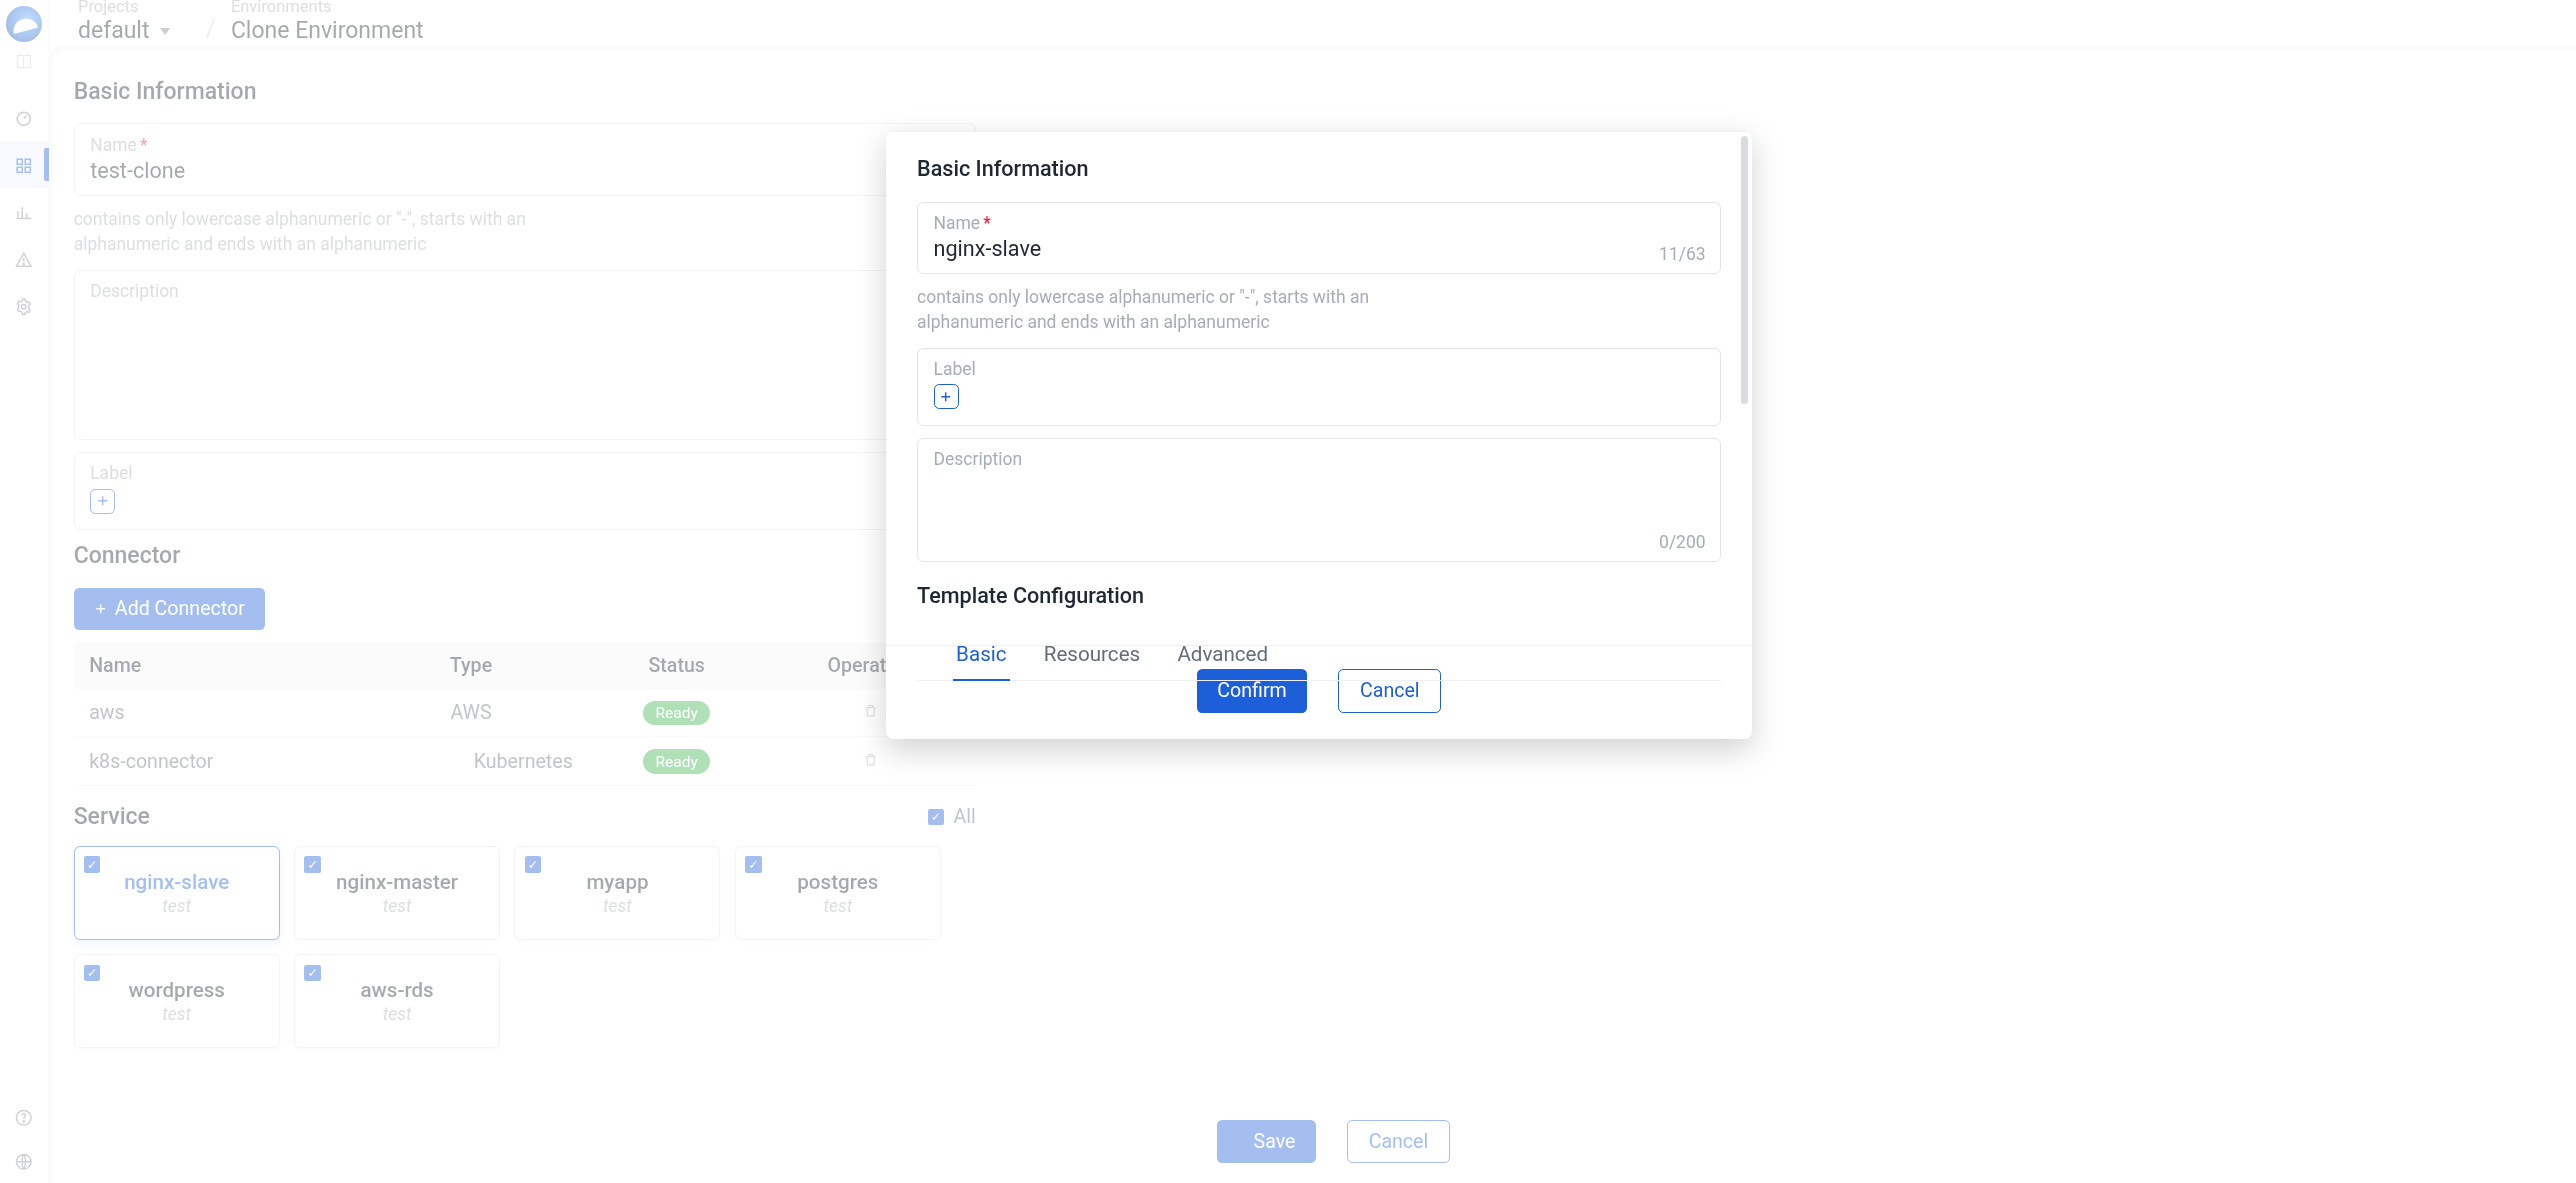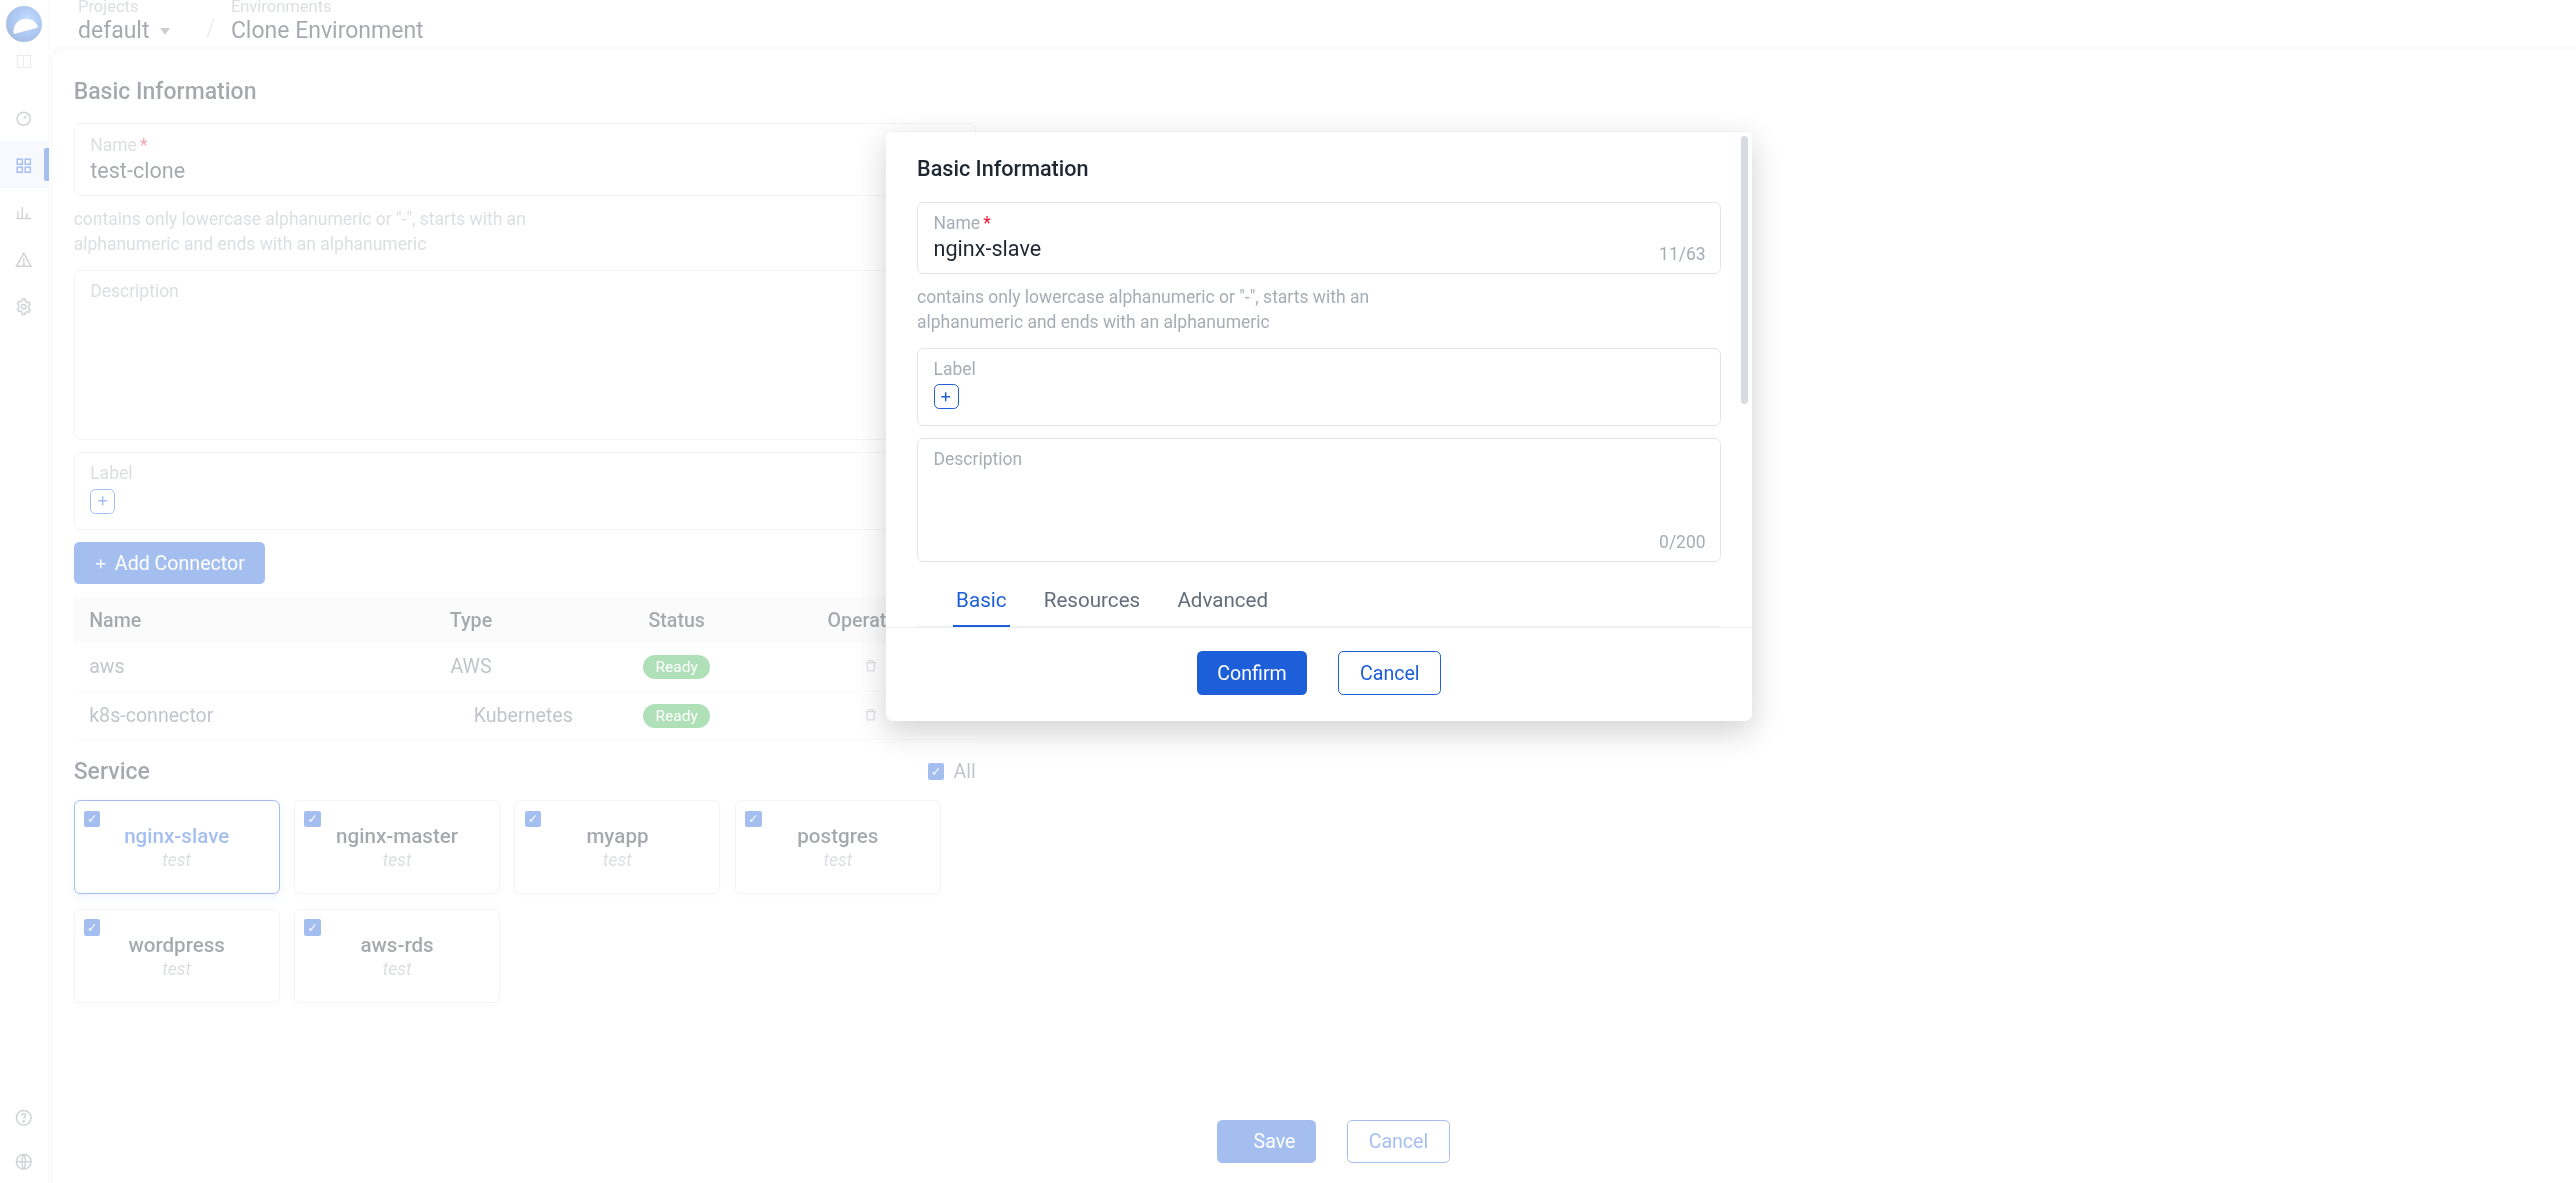--- a/index.html
+++ b/index.html
@@ -209,20 +209,21 @@
         <div class="field-label">
             <span>Label</span>
           </div>
         <div class="label-add">
           <svg width="13.4" height="13.4" viewBox="0 0 24 24" stroke="#1d5ed9" stroke-width="2.6">
               <path d="M12 4v16M4 12h16"></path>
             </svg>
         </div>
       </div>
 
+      <div class="section-title">Connector</div>
 
       <div class="btn btn-primary" style="gap:7.2px;">
         <svg width="13.4" height="13.4" viewBox="0 0 24 24" stroke="#fff" stroke-width="2.6">
             <path d="M12 4v16M4 12h16"></path>
           </svg>
         <span>Add Connector</span>
       </div>
 
       <table class="ct">
         <thead>
@@ -332,20 +333,21 @@
       </div>
     </div>
 
     <div class="field" style="min-height:124px;">
       <div class="field-label">
           <span>Description</span>
         </div>
       <div class="field-counter">0/200</div>
     </div>
 
+    <div class="modal-section-title" style="margin-top:20.6px;">Template Configuration</div>
 
     <div class="tabs">
       <div class="tab active">Basic</div>
       <div class="tab">Resources</div>
       <div class="tab">Advanced</div>
     </div>
   </div>
 
   <div class="modal-actions">
     <div class="btn btn-primary" style="min-width:88px;">Confirm</div>

